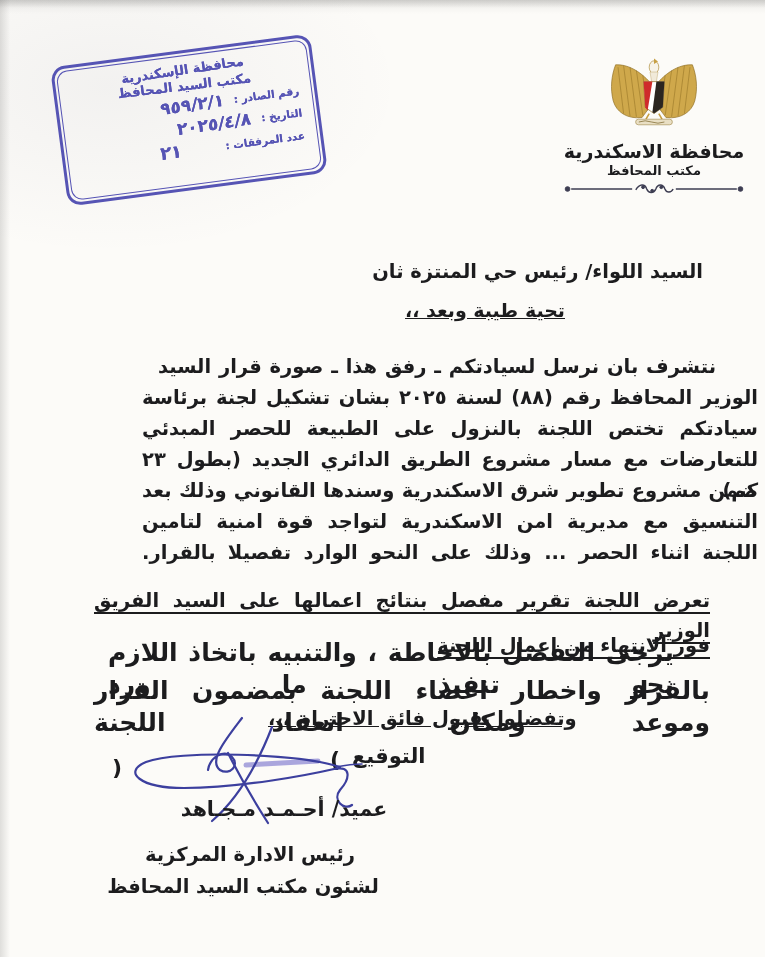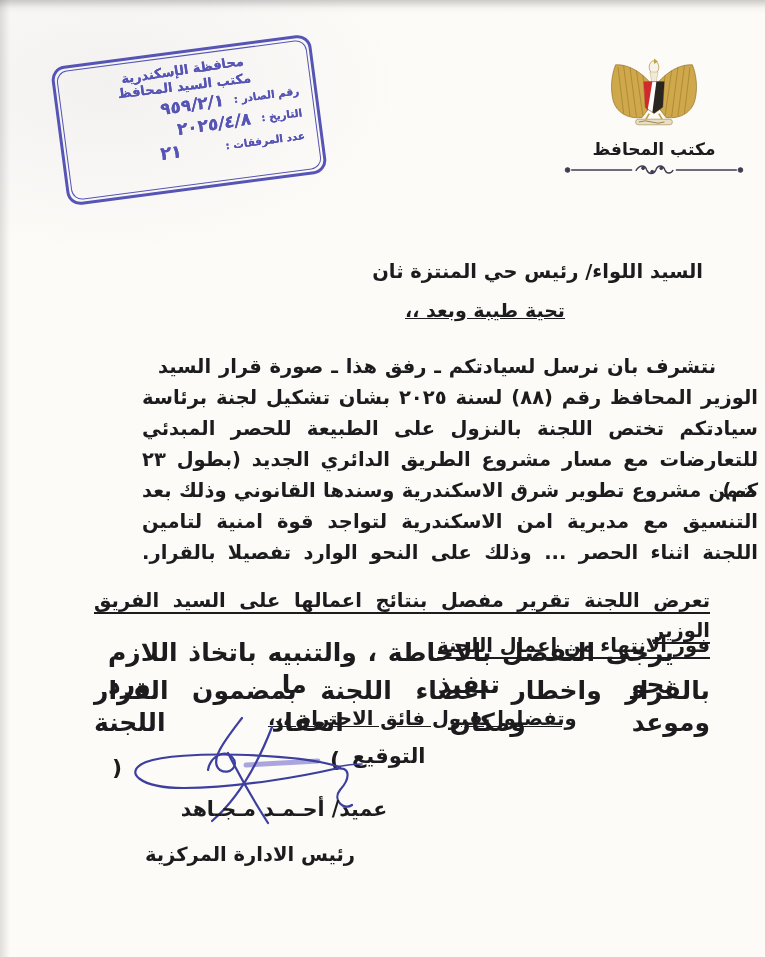--- a/index.html
+++ b/index.html
@@ -26,21 +26,21 @@
   .p2{left:94px;top:574px;width:616px;}
   .p2 .bline{height:33px;line-height:30px;font-size:19.5px;
     text-decoration:underline;text-decoration-thickness:2px;text-underline-offset:5px;margin-top:12px;}
   .p3{left:94px;top:637px;width:616px;}
   .p3 .bline{height:38px;line-height:32px;font-size:25px;}
   .p3 .indent{padding-right:36px;padding-left:14px;}
   .closing{left:268px;top:707px;width:312px;text-align:left;font-size:19.5px;text-decoration:underline;}
   
   .emblem-wrap{left:548px;top:54px;width:212px;display:flex;flex-direction:column;align-items:center;}
   .org-name{font-size:19px;margin-top:2px;}
-  .office-name{font-size:17px;margin-top:1px;}
+  .office-name{font-size:13px;margin-top:1px;}
   .divider{margin-top:3px;}
   
   .recipient{right:62px;top:260px;font-size:19.5px;text-align:right;}
   .greeting{right:200px;top:299px;font-size:19px;text-decoration:underline;}
   
   .stamp{left:58px;top:50px;width:256px;height:134px;transform:rotate(-7.5deg);
     border:3px solid #4a48b0;border-radius:14px;opacity:.93;color:#4a48b0;}
   .stamp-inner{position:absolute;inset:2px;border:1px solid #4a48b0;border-radius:11px;
     padding:6px 12px 4px;direction:rtl;font-weight:700;}
   .stamp-line{text-align:center;font-size:13px;letter-spacing:.3px;text-shadow:0 0 .6px #4a48b0;}
@@ -104,20 +104,21 @@
       <ellipse cx="60" cy="14" rx="6" ry="8" fill="#f7f3e8" stroke="#a8852c" stroke-width="0.8"></ellipse>
       <path d="M60 3 L65 7 L60 10 Z" fill="#c79f42"></path>
       <path d="M55 20 L65 20 L63 32 L57 32 Z" fill="#f1ead9" stroke="#b79b55" stroke-width="0.5"></path>
       <path d="M47 32 L73 32 L71 64 L60 72 L49 64 Z" fill="#ffffff" stroke="#8a6a1e" stroke-width="0.8"></path>
       <path d="M47 32 L58 32 L52 68 L49 64 Z" fill="#cf2b2b"></path>
       <path d="M63 32 L73 32 L71 64 L60 72 L58 70 Z" fill="#2b2520"></path>
       <path d="M54 72 L50 79 M66 72 L70 79" stroke="#c79f42" stroke-width="2" fill="none"></path>
       <rect x="37" y="79" width="46" height="7" rx="3.5" fill="#e9dfc4" stroke="#8a6a1e" stroke-width="0.6"></rect>
       <path d="M41 82.5 Q49 79.5 57 82.5 T73 82.5" stroke="#6b5316" stroke-width="0.8" fill="none"></path>
     </svg>
+    <div class="ar org-name">محافظة الاسكندرية</div>
     <div class="ar office-name">مكتب المحافظ</div>
     <svg class="divider" width="182" height="16" viewBox="0 0 200 16">
       <g stroke="#3d3d52" fill="#3d3d52">
         <circle cx="5" cy="8" r="2.6"></circle>
         <line x1="9" y1="8" x2="76" y2="8" stroke-width="1.6"></line>
         <path d="M80 9 C84 2 90 2 92 8 C94 13 100 13 102 8 C104 2 110 2 112 8 C114 13 119 12 121 8" fill="none" stroke-width="1.6"></path>
         <circle cx="88" cy="6" r="1.6"></circle>
           <circle cx="98" cy="10" r="1.6"></circle>
           <circle cx="108" cy="6" r="1.6"></circle>
         <line x1="124" y1="8" x2="191" y2="8" stroke-width="1.6"></line>
@@ -161,14 +162,15 @@
       <path d="M142 5 C126 26 108 48 120 57 C130 63 140 52 132 44 C124 36 110 44 108 57"></path>
       <path d="M128 40 C140 64 154 88 168 110"></path>
       <path d="M172 14 C158 50 140 84 112 108"></path>
       <path d="M240 54 C196 40 78 37 46 49 C22 59 40 75 84 75 C140 75 208 62 234 56 C252 52 250 66 240 77 C232 87 244 98 252 92"></path>
       <path d="M236 54 C246 52 254 51 262 51" stroke-width="1.6"></path>
     </g>
   </svg>
 
   <div class="abs ar sig-name">عميد/ أحـمـد مـجـاهد</div>
   <div class="abs ar sig-title1">رئيس الادارة المركزية</div>
+  <div class="abs ar sig-title2">لشئون مكتب السيد المحافظ</div>
 
 </div>
 
 </body></html>

